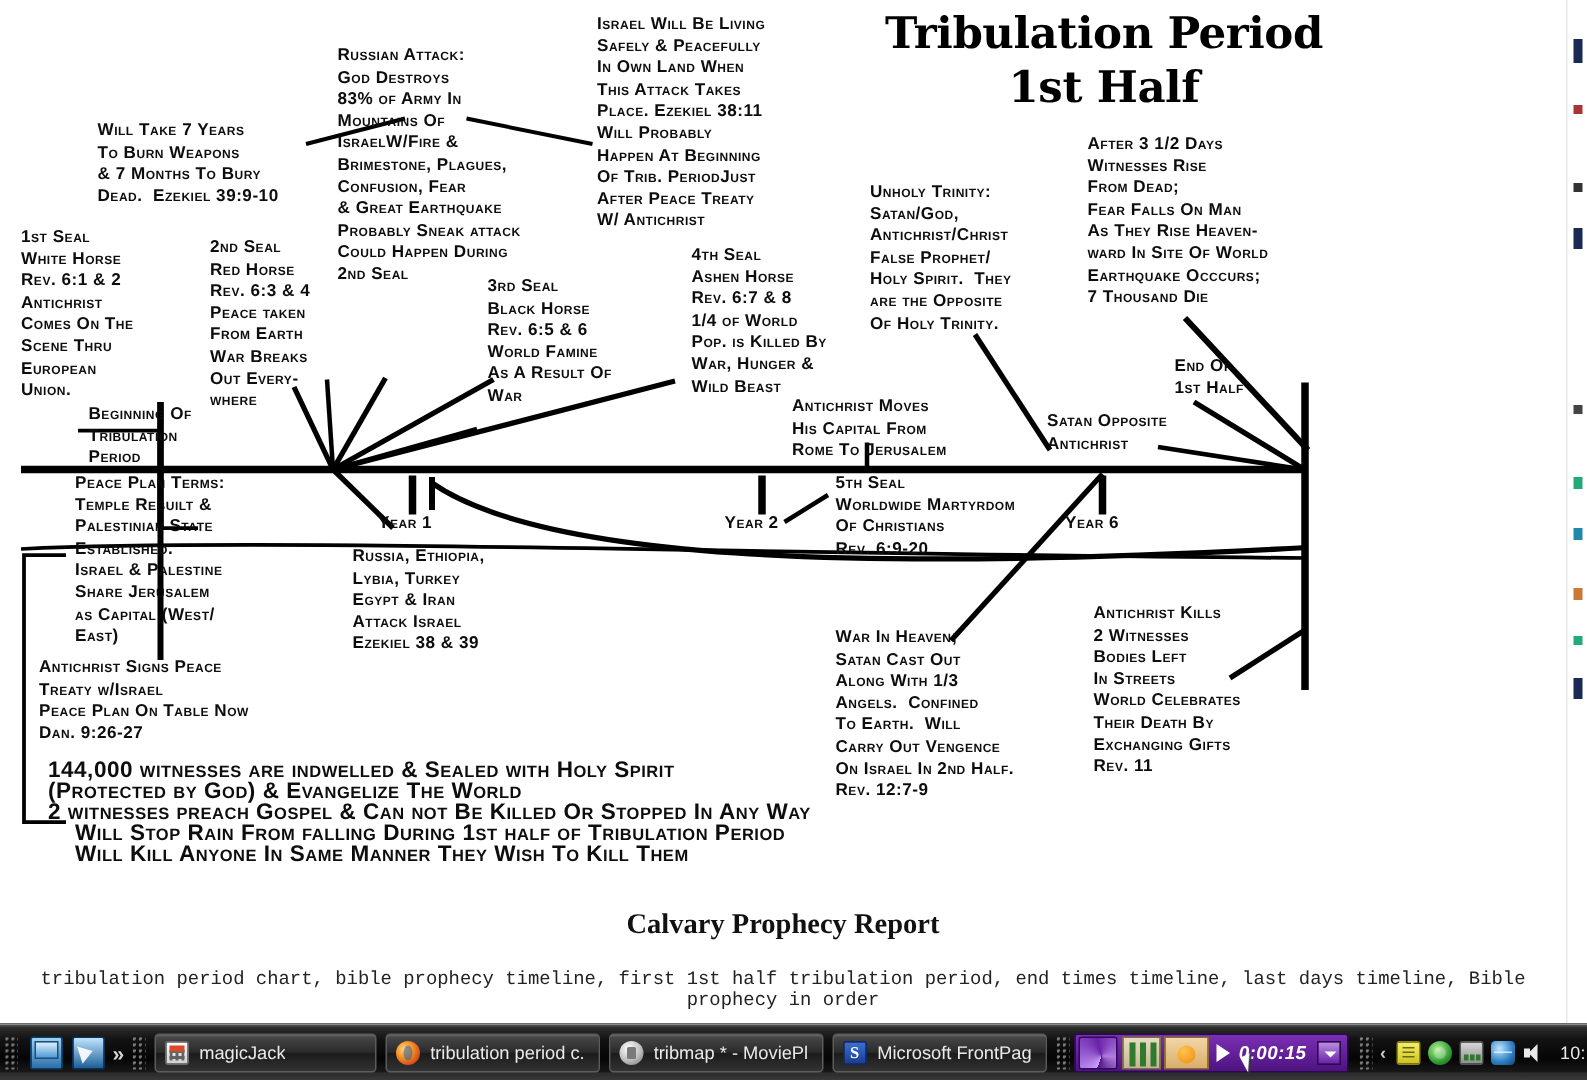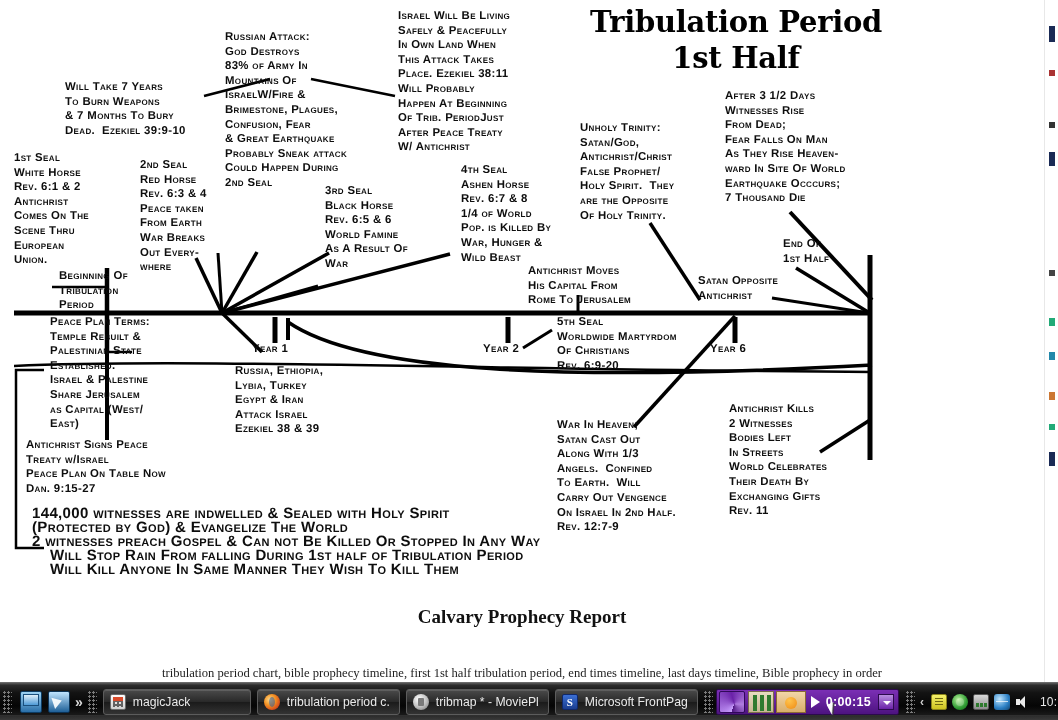--- a/index.html
+++ b/index.html
@@ -54,22 +54,22 @@
   
   #report-title {
     position: absolute; left: 0; top: 606px; width: 1044px;
     text-align: center;
     font-family: "Liberation Serif", "DejaVu Serif", serif;
     font-weight: 700; font-size: 19px; color: #111;
   }
   #keywords {
     position: absolute; left: 0; top: 646px; width: 1044px;
     text-align: center;
-    font-family: Liberation Serif, serif;
-    font-weight: 400; font-size: 12.6px; color: #222; margin-top: 20px;
+    font-family: Liberation Mono, monospace;
+    font-weight: 400; font-size: 12.6px; color: #222;
   }
 
   
   #lines { position: absolute; left:0; top:0; width: 1044px; height: 600px; pointer-events:none; }
 
   
   #taskbar {
     position: absolute; left: 0; bottom: 0; width: 1058px; height: 38px;
     background: linear-gradient(180deg,#5a5a5a 0%,#2c2c2c 6%,#131313 26%,#050505 62%,#1c1c1c 90%,#3a3a3a 100%);
     border-top: 1px solid #6b6b6b;
@@ -171,21 +171,21 @@
     background: linear-gradient(180deg,#f2d6a8,#d9ae6a); border:1px solid #8a6a35;
   }
   .mw-orange::after{
     content:""; position:absolute; left:8px; top:5px; width:12px; height:12px; border-radius:50%;
     background: radial-gradient(circle at 35% 30%, #ffc44d, #ef8a12);
   }
   .mw-play{
     width: 0; height: 0; margin: 0 6px 0 4px; flex:none;
     border-left: 9px solid #ffffff; border-top: 6px solid transparent; border-bottom: 6px solid transparent;
   }
-  .mw-time{ color:#fff; font-size: 12.5px; font-weight:700; margin-right:7px; letter-spacing:.3px; }
+  .mw-time{ color:#fff; font-size: 12.5px; font-weight:700; margin-right:7px; letter-spacing:.3px;font-style:italic; }
   .mw-drop{
     width: 16px; height: 16px; margin-right:4px; flex:none;
     background: linear-gradient(180deg,#b98fe0,#6a21a8); border:1px solid #2c0a4d; position:relative;
   }
   .mw-drop::after{
     content:""; position:absolute; left:4px; top:6px; width:0;height:0;
     border-left:4px solid transparent; border-right:4px solid transparent; border-top:4px solid #fff;
   }
   .cursor-arrow{
     position:absolute; left: 829px; bottom: 6px; width:0;height:0; z-index: 40;
@@ -376,21 +376,21 @@
 Egypt &amp; Iran
 Attack Israel
 Ezekiel 38 &amp; 39</div>
     <div class="cap" style="left:557px; top:315px;">5th Seal
 Worldwide Martyrdom
 Of Christians
 Rev. 6:9-20</div>
     <div class="cap" style="left:26px; top:438px;">Antichrist Signs Peace
 Treaty w/Israel
 Peace Plan On Table Now
-Dan. 9:15-27</div>
+Dan. 9:26-27</div>
     <div class="cap" style="left:557px; top:418px;">War In Heaven;
 Satan Cast Out
 Along With 1/3
 Angels.  Confined
 To Earth.  Will
 Carry Out Vengence
 On Israel In 2nd Half.
 Rev. 12:7-9</div>
     <div class="cap" style="left:729px; top:402px;">Antichrist Kills
 2 Witnesses

